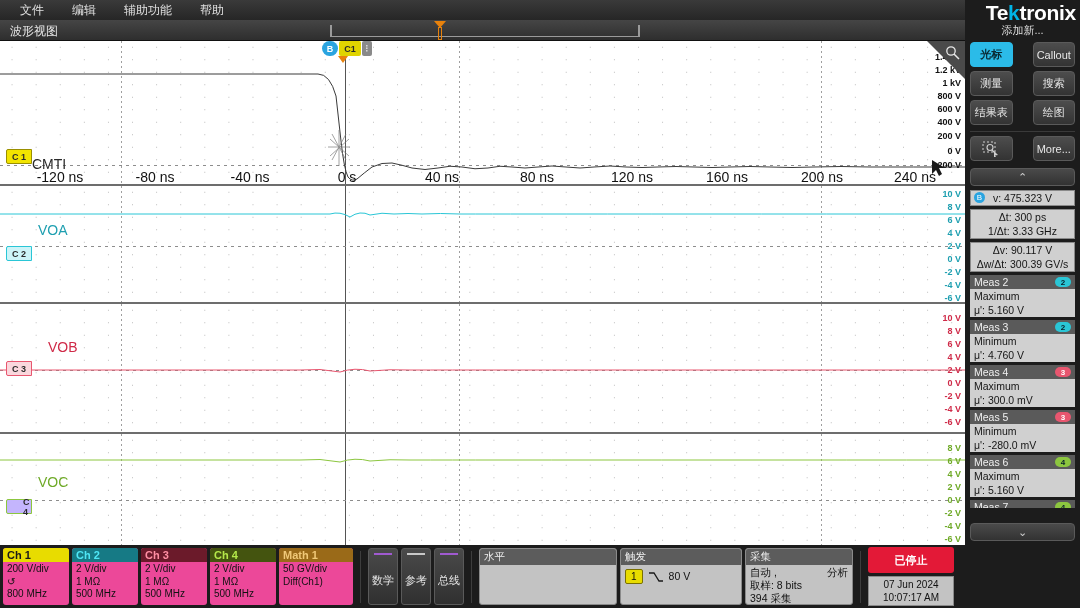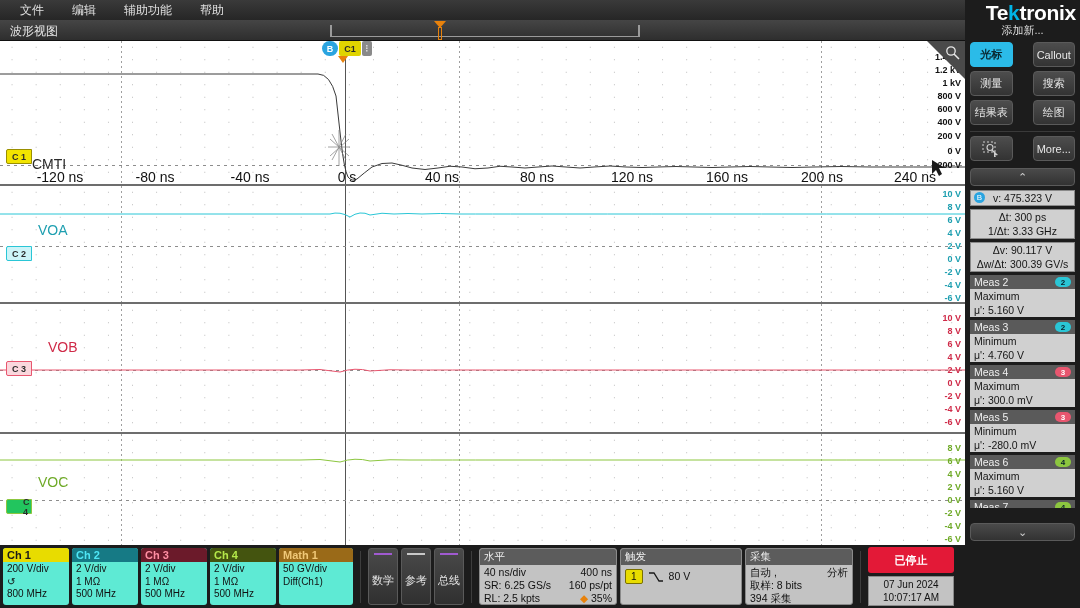--- a/index.html
+++ b/index.html
@@ -100,21 +100,21 @@
   .mhead { background:#5a5a5a; color:#f0f0f0; font-size:10.5px; padding:1px 4px;
            display:flex; justify-content:space-between; align-items:center; }
   .mbadge { width:16px; height:10px; border-radius:5px; font-size:8px; font-weight:bold;
             display:flex; align-items:center; justify-content:center; color:#08202a; }
   .mbody { background:#d0d0d0; color:#151515; padding:1px 4px; font-size:10.5px; }
 
   
   #bottom { position:absolute; left:0; top:545px; width:1080px; height:63px; background:#1c1c1c;
             display:flex; align-items:center; padding:2px 3px; gap:3px; }
   .chbox { width:66px; height:57px; border-radius:3px; overflow:hidden; position:relative;
-           background:#5eead4; color:#111; font-size:10px; }
+           background:#ec4899; color:#111; font-size:10px; }
   .chbox .hd { font-size:11px; font-weight:bold; padding:1px 4px; }
   .chbox .bd { padding:1px 4px; line-height:12.5px; }
   .vbtn { width:30px; height:57px; background:linear-gradient(#4a4a4a,#303030); border:1px solid #5a5a5a;
           border-radius:3px; color:#e4e4e4; font-size:11px; display:flex; align-items:flex-end;
           justify-content:center; padding-bottom:16px; position:relative; cursor:pointer; }
   .vbtn .topbar { position:absolute; left:5px; right:5px; top:4px; height:2px; }
   .infobox { height:57px; border-radius:3px; background:#c3c3c3; color:#111; overflow:hidden;
              border:1px solid #8a8a8a; }
   .infobox .hd { background:#5c5c5c; color:#eee; font-size:10.5px; padding:1px 4px; }
   .infobox .bd { padding:1px 4px; font-size:10.5px; line-height:13px; }
@@ -287,21 +287,21 @@
         <div class="vmajor" style="left:121px"></div>
         <div class="vmajor" style="left:459px"></div>
         <div class="vmajor" style="left:821px"></div>
         <div class="center-v"></div>
         <div class="zeroline" style="top:66px"></div>
 
         <svg width="965" height="129" style="position:absolute;left:0;top:0">
           <path d="M0,26 L300,26 Q320,24 340,28 Q355,23 370,27 Q390,25 410,26 Q450,26 500,26 Q600,26 720,26 Q850,26 965,26" fill="none" stroke="#8cc63f" stroke-width="1"></path>
         </svg>
 
-        <div class="chbadge" style="left:6px; top:65px; background:#22c55e; border-color:#8cc63f;padding-left:16px;">
+        <div class="chbadge" style="left:6px; top:65px; background:#c4b5fd; border-color:#8cc63f;padding-left:16px;">
           <span>C 4</span>
         </div>
         <div class="wavename" style="left:38px; top:40px; color:#6faa28;">VOC</div>
 
         <div class="vscale">
           <span style="top:14px;color:#6faa28">8 V</span>
           <span style="top:27px;color:#6faa28">6 V</span>
           <span style="top:40px;color:#6faa28">4 V</span>
           <span style="top:53px;color:#6faa28">2 V</span>
           <span style="top:66px;color:#6faa28">0 V</span>
@@ -476,37 +476,20 @@
     </div>
     <div class="vbtn">
       <div class="topbar" style="background:#a05ad0"></div>
       <span>总线</span>
     </div>
 
     <div class="divider"></div>
 
     <div class="infobox" style="width:138px">
       <div class="hd">水平</div>
-      <div class="bd">
-        <div class="kvrow">
-          <span>40 ns/div</span>
-          <span>400 ns</span>
-        </div>
-        <div class="kvrow">
-          <span>SR: 6.25 GS/s</span>
-          <span>160 ps/pt</span>
-        </div>
-        <div class="kvrow">
-          <span>RL: 2.5 kpts</span>
-          <span>
-            <span style="color:#e8820c">◆</span>
-            <span>35%</span>
-          </span>
-        </div>
-      </div>
     </div>
 
     <div class="infobox" style="width:122px">
       <div class="hd">触发</div>
       <div class="bd" style="display:flex;align-items:center;gap:5px;padding-top:4px;">
         <span style="background:#e8dc00;border:1px solid #7a7000;border-radius:2px;padding:0 5px;font-size:10px;">1</span>
         <svg width="16" height="12" viewBox="0 0 16 12">
           <path d="M1,2 L6,2 L11,10 L15,10" fill="none" stroke="#1a1a1a" stroke-width="1.3"></path>
         </svg>
         <span>80 V</span>

